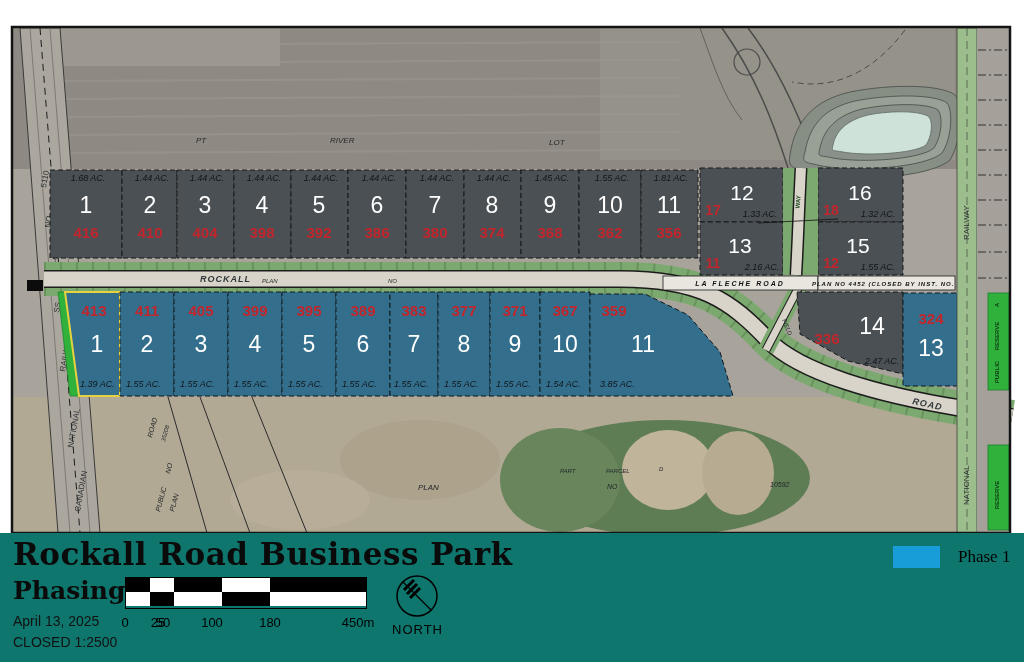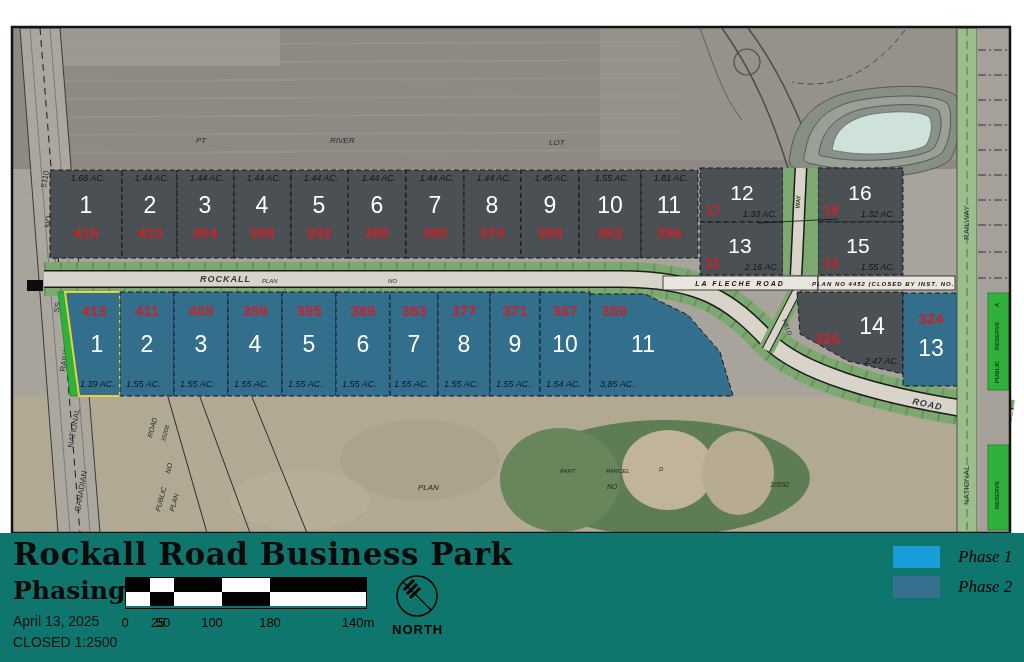--- a/index.html
+++ b/index.html
@@ -29,26 +29,26 @@
          font-weight:bold;font-size:31px;color:#0a0a0a;letter-spacing:.5px;}
   #subtitle{position:absolute;left:13px;top:43px;font-family:"DejaVu Serif",serif;
          font-weight:bold;font-size:25px;color:#0a0a0a;}
   #date{position:absolute;left:13px;top:80px;font-size:14px;color:#111;}
   #scaletxt{position:absolute;left:13px;top:101px;font-size:14px;color:#111;}
   #scalebar{position:absolute;left:125px;top:44px;width:240px;height:30px;border:1px solid #000;}
   .sb-row{display:flex;height:14px;}
   .sb-seg{height:14px;}
   .b{background:#000;} .w{background:#fff;}
   .sb-lab{position:absolute;top:82px;font-size:13px;color:#000;transform:translateX(-50%);}
-  #north-wrap{position:absolute;left:392px;top:40px;width:50px;height:62px;text-align:center;font-weight:bold;}
+  #north-wrap{position:absolute;left:392px;top:40px;width:50px;height:62px;text-align:center;}
   #north-lab{position:absolute;left:0;top:49px;width:50px;font-size:13px;color:#000;letter-spacing:1px;}
   .leg-row{position:absolute;left:893px;width:131px;height:22px;}
   .leg-sw{position:absolute;left:0;top:0;width:47px;height:22px;}
   .leg-lab{position:absolute;left:65px;top:1px;font-family:"Liberation Serif",serif;
-           font-size:17px;color:#000;font-style:italic;}
+           font-size:17px;color:#000;}
   .sw1{background:#189dd8;} .sw2{background:#35708e;} .sw3{background:#4d5358;}
 </style>
 </head>
 <body>
 <div id="stage">
 
 <svg width="1024" height="533" viewBox="0 0 1024 533">
 
   <g>
     <rect x="12" y="27" width="998" height="506" fill="#a9a49b"></rect>
@@ -345,36 +345,32 @@
       <div class="sb-seg w" style="width:48px"></div>
           <div class="sb-seg b" style="width:48px"></div>
       <div class="sb-seg w" style="width:96px"></div>
     </div>
   </div>
   <div class="sb-lab" style="left:125px">0</div>
   <div class="sb-lab" style="left:158px">25</div>
   <div class="sb-lab" style="left:163px">50</div>
   <div class="sb-lab" style="left:212px">100</div>
   <div class="sb-lab" style="left:270px">180</div>
-  <div class="sb-lab" style="left:358px">140m</div>
+  <div class="sb-lab" style="left:358px">450m</div>
 
   <div id="north-wrap">
     <svg width="50" height="48" viewBox="0 0 50 48" style="position:static">
       <circle cx="25" cy="23" r="20" fill="none" stroke="#000" stroke-width="1.5"></circle>
       <line x1="11" y1="9" x2="39" y2="37" stroke="#000" stroke-width="1.2"></line>
       <line x1="12" y1="17" x2="22" y2="7" stroke="#000" stroke-width="3"></line>
       <line x1="15" y1="21" x2="25" y2="11" stroke="#000" stroke-width="3"></line>
       <line x1="18" y1="25" x2="28" y2="15" stroke="#000" stroke-width="3"></line>
     </svg>
     <div id="north-lab">NORTH</div>
   </div>
 
   <div class="leg-row" style="top:13px">
     <div class="leg-sw sw1"></div>
     <div class="leg-lab">Phase 1</div>
   </div>
-  <div class="leg-row" style="top:43px">
-    <div class="leg-sw sw2"></div>
-    <div class="leg-lab">Phase 2</div>
-  </div>
 </div>
 
 </div>
 
 </body></html>

